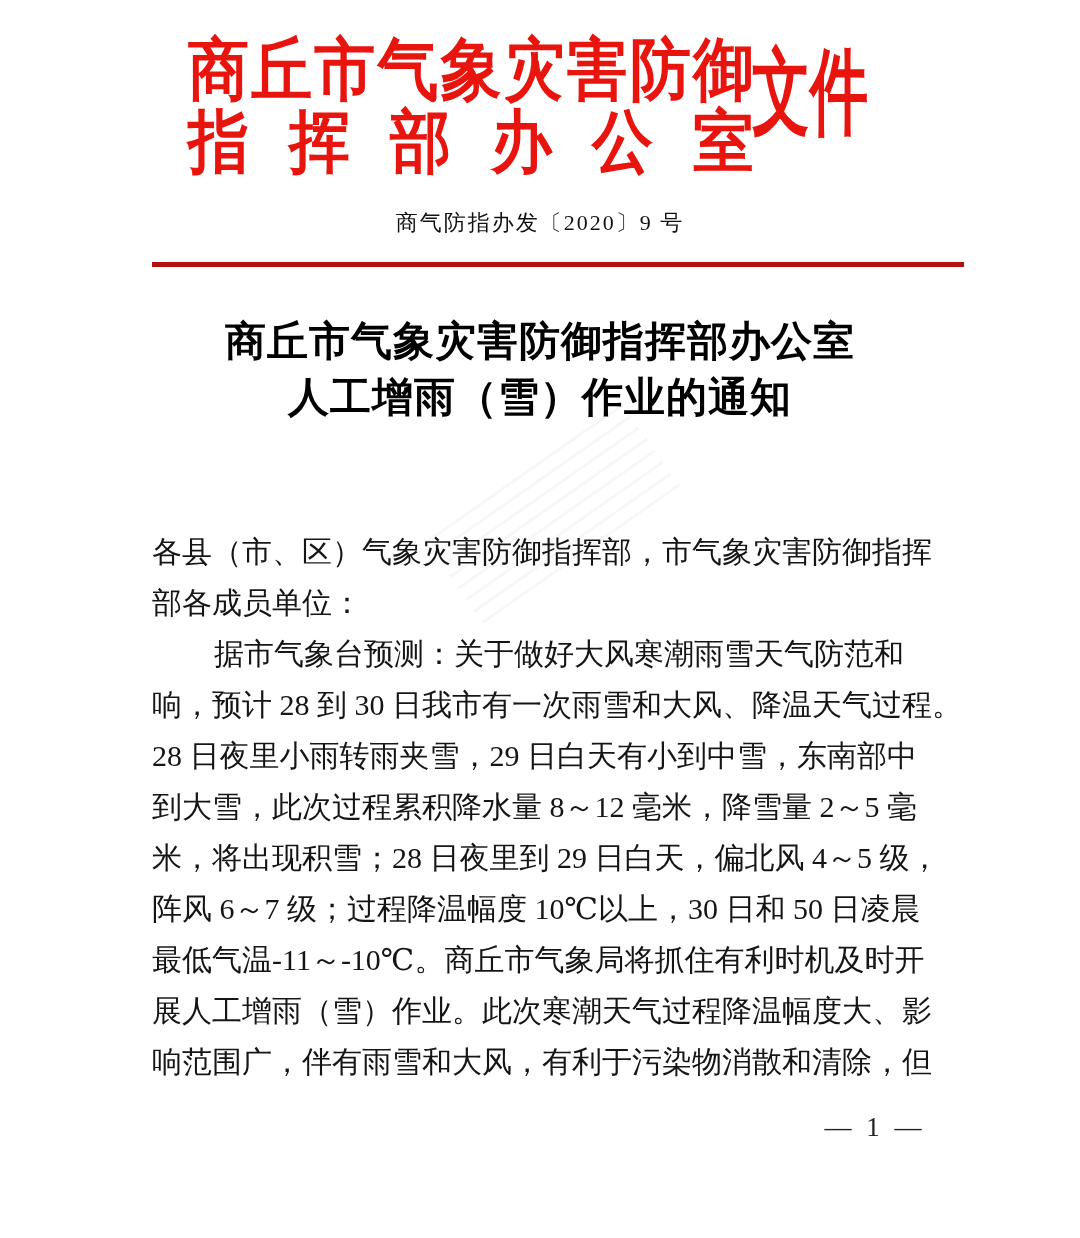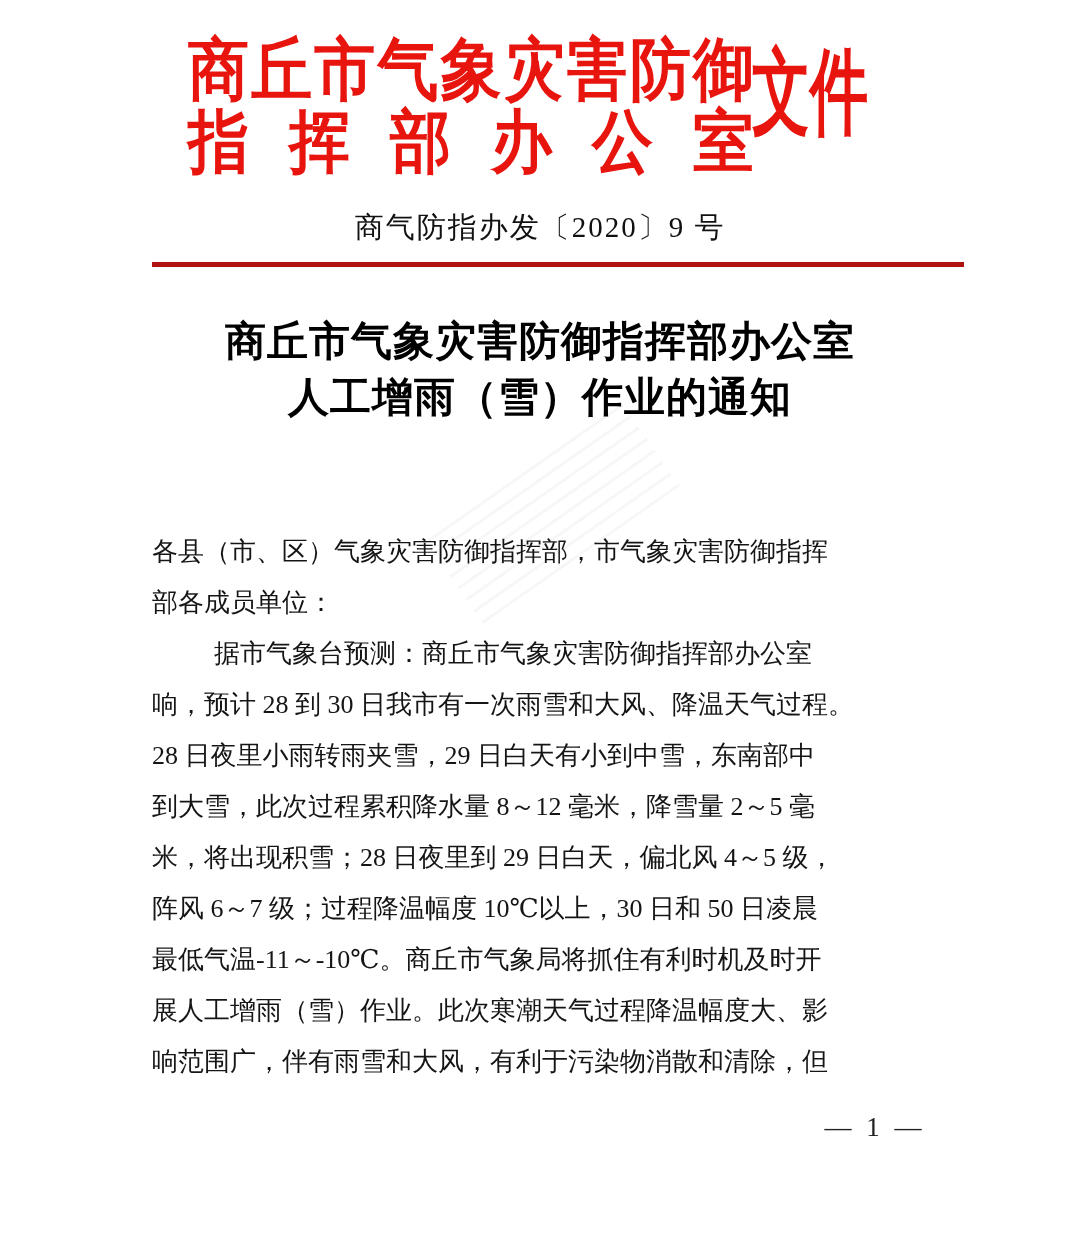--- a/index.html
+++ b/index.html
@@ -53,21 +53,21 @@
     white-space: nowrap;
   }
 
   
   .doc-number {
     position: absolute;
     top: 208px;
     left: 0;
     width: 1080px;
     text-align: center;
-    font-size: 29px;
+    font-size: 22px;
     letter-spacing: 2px;
     color: #111;
   }
 
   
   .red-rule {
     position: absolute;
     top: 262px;
     left: 152px;
     width: 812px;
@@ -92,21 +92,21 @@
   }
 
   
   .body-block {
     position: absolute;
     top: 526px;
     left: 152px;
     width: 790px;
   }
   .body-line {
-    font-size: 26px;
+    font-size: 30px;
     line-height: 51px;
     height: 51px;
     white-space: nowrap;
     color: #151515;
   }
   .body-line.indent { text-indent: 62px; }
 
   
   .watermark {
     position: absolute;
@@ -172,21 +172,21 @@
   <div class="title-block">
     <div class="title-line">商丘市气象灾害防御指挥部办公室</div>
     <div class="title-line">人工增雨（雪）作业的通知</div>
   </div>
 
   <div class="watermark"></div>
 
   <div class="body-block">
     <div class="body-line">各县（市、区）气象灾害防御指挥部，市气象灾害防御指挥</div>
     <div class="body-line">部各成员单位：</div>
-    <div class="body-line indent">据市气象台预测：商丘市气象灾害防御指挥部办公室</div>
+    <div class="body-line indent">据市气象台预测：关于做好大风寒潮雨雪天气防范和</div>
     <div class="body-line">响，预计 28 到 30 日我市有一次雨雪和大风、降温天气过程。</div>
     <div class="body-line">28 日夜里小雨转雨夹雪，29 日白天有小到中雪，东南部中</div>
     <div class="body-line">到大雪，此次过程累积降水量 8～12 毫米，降雪量 2～5 毫</div>
     <div class="body-line">米，将出现积雪；28 日夜里到 29 日白天，偏北风 4～5 级，</div>
     <div class="body-line">阵风 6～7 级；过程降温幅度 10℃以上，30 日和 50 日凌晨</div>
     <div class="body-line">最低气温-11～-10℃。商丘市气象局将抓住有利时机及时开</div>
     <div class="body-line">展人工增雨（雪）作业。此次寒潮天气过程降温幅度大、影</div>
     <div class="body-line">响范围广，伴有雨雪和大风，有利于污染物消散和清除，但</div>
   </div>
 

